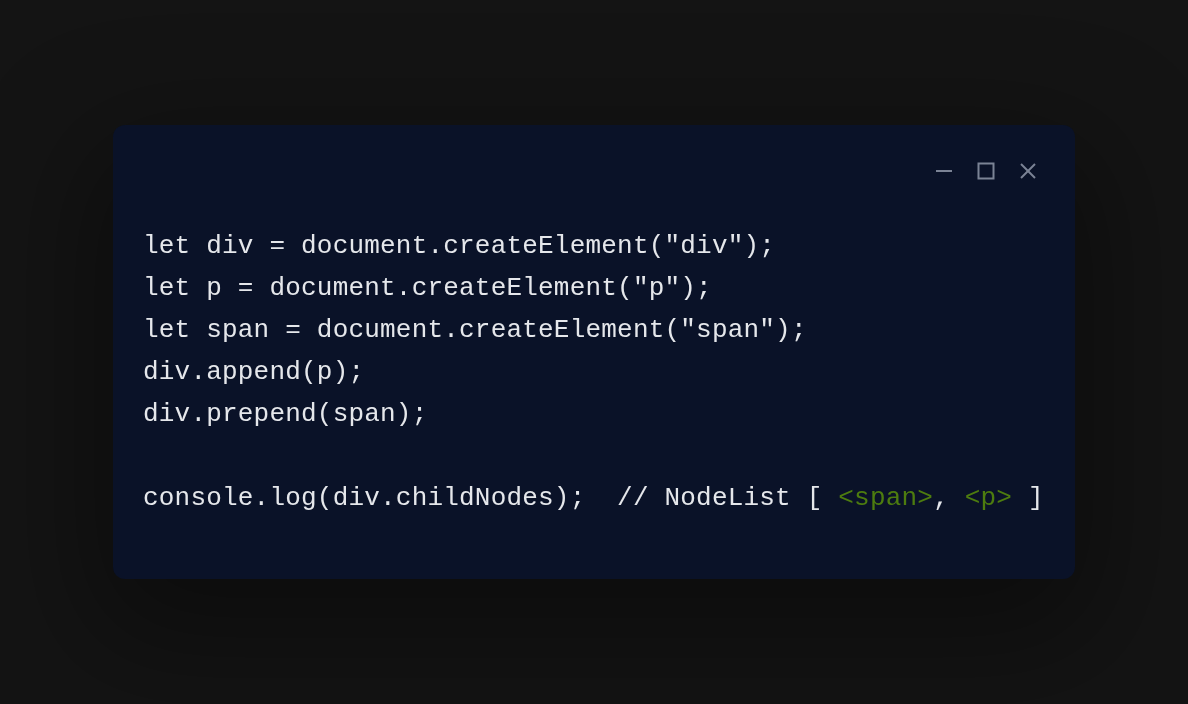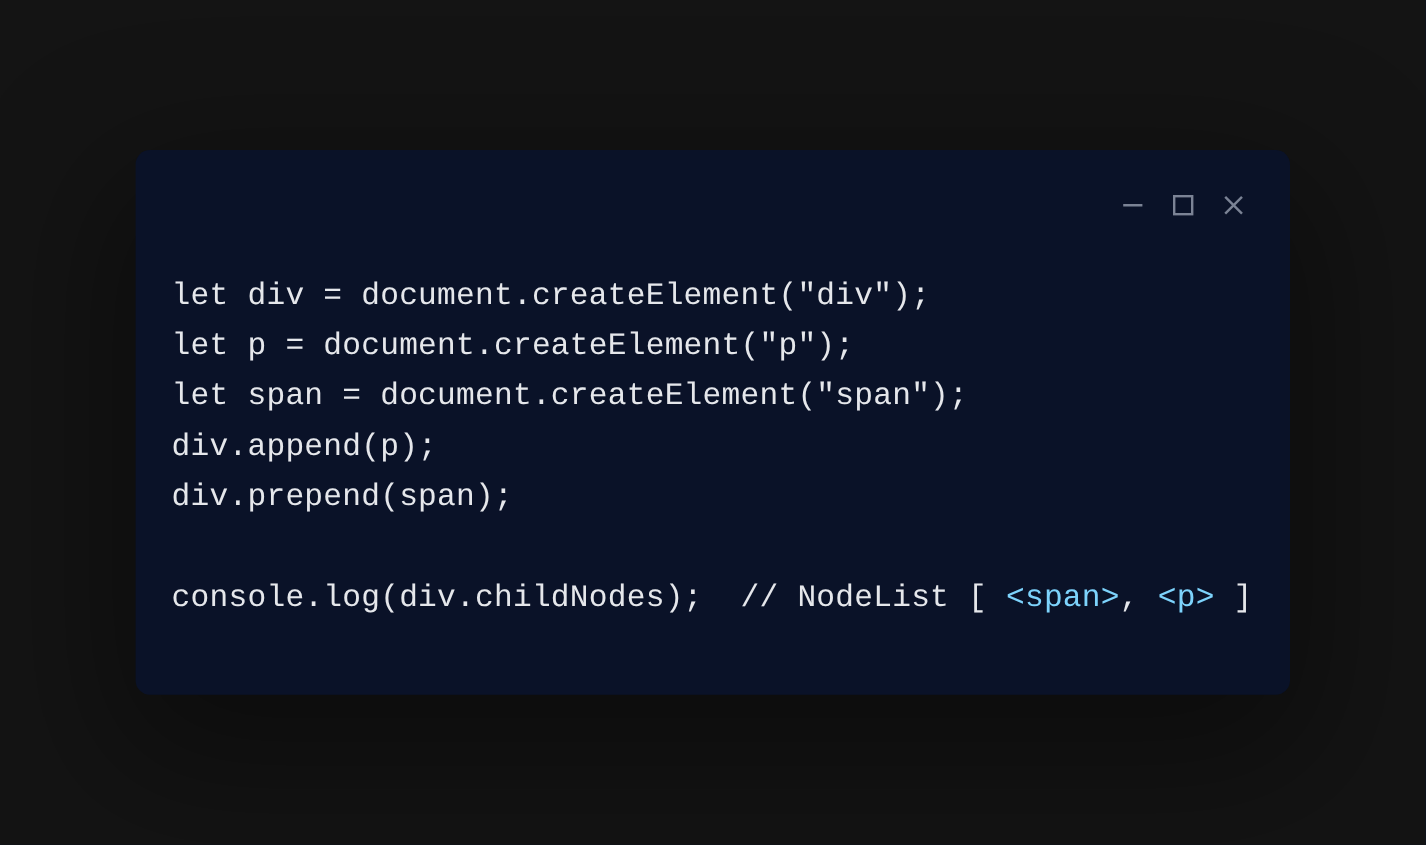--- a/index.html
+++ b/index.html
@@ -39,21 +39,21 @@
     .win-ctl svg { display: block; }
     .code {
       font-family: "SFMono-Regular", "Menlo", "Consolas", "Liberation Mono", monospace;
       font-size: 26px;
       line-height: 1.62;
       color: #e5e7eb;
       white-space: pre;
       font-weight: 500;
       letter-spacing: 0.2px;
     }
-    .tok-tag { color: #7dd3fc; }
+    .tok-tag { color: #4d7c0f; }
   </style>
 </head>
 <body>
 
 <div class="code-window">
   <div class="titlebar">
     <span class="win-ctl">
       <svg width="20" height="20" viewBox="0 0 20 20">
           <line x1="2" y1="10" x2="18" y2="10" stroke="currentColor" stroke-width="2"></line>
         </svg>

